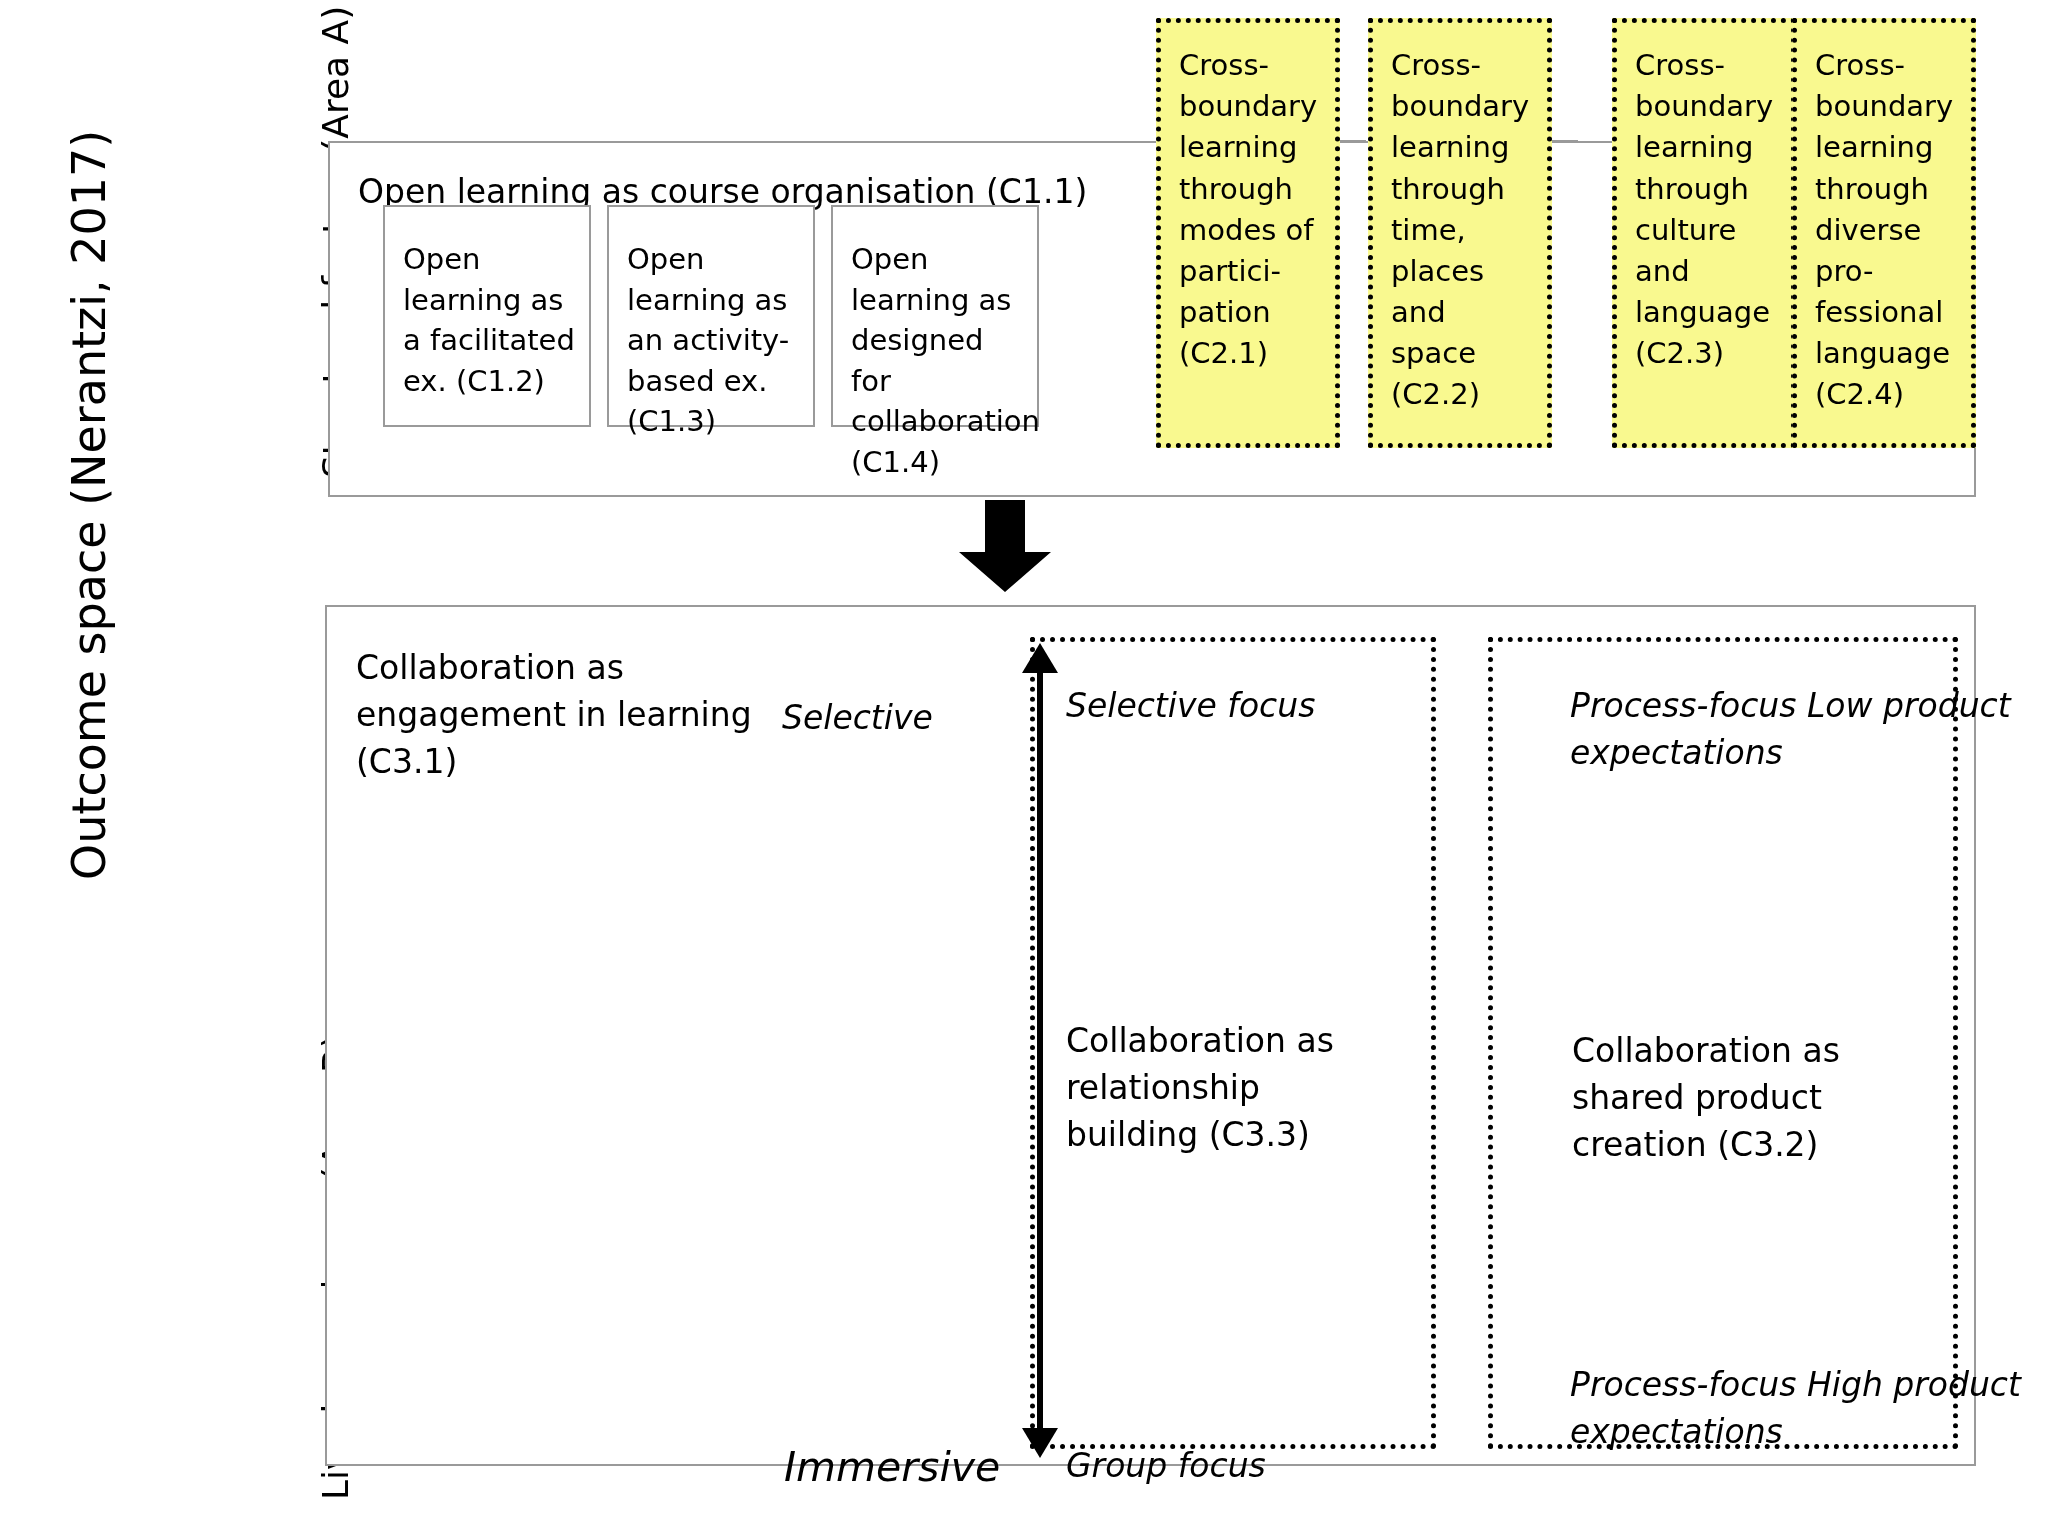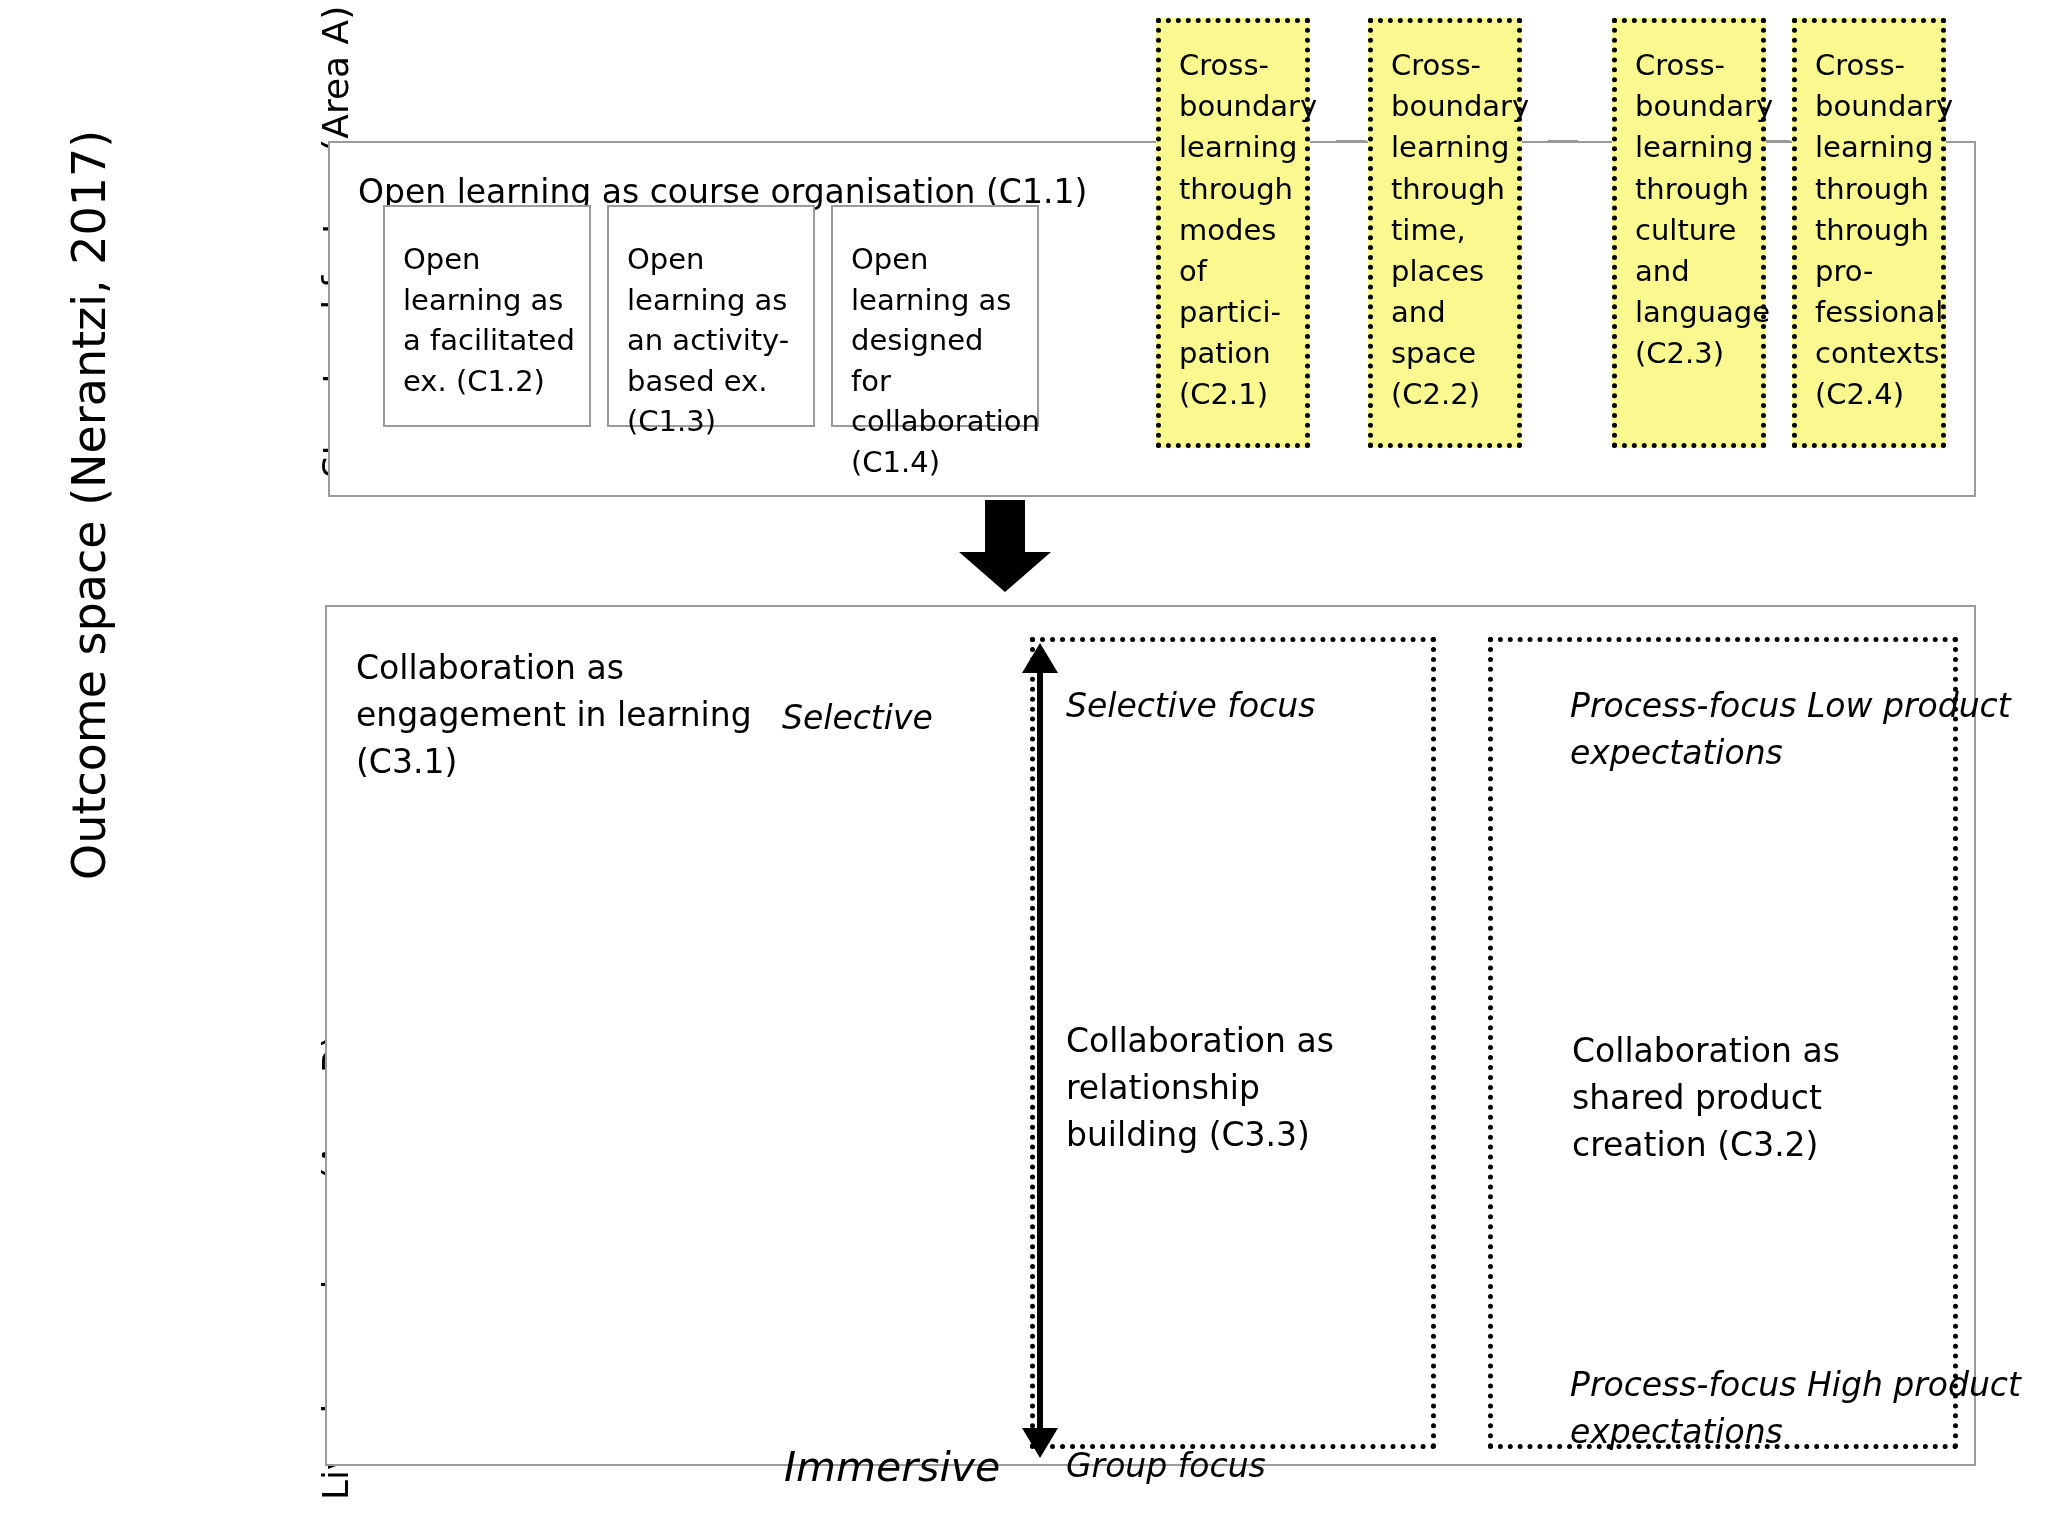--- a/index.html
+++ b/index.html
@@ -76,21 +76,21 @@
     margin-left: 42px;
   }
   #c12-box { left: 341px; }
   #c13-box { left: 565px; }
   #c14-box { left: 789px; }
 
   
   .c2-box {
     position: absolute;
     top: 18px;
-    width: 154px;
+    width: 184px;
     height: 430px;
     background: #F9F98F;
     border: 5px dotted #000000;
     box-sizing: border-box;
     padding: 22px 10px 0 18px;
     font-size: 29px;
     line-height: 1.42;
   }
   #c21-box { left: 1156px; }
   #c22-box { left: 1368px; }
@@ -223,21 +223,21 @@
 <div class="c2-box" id="c21-box">
   <span>Cross-boundary learning through modes of partici-pation (C2.1)</span>
 </div>
 <div class="c2-box" id="c22-box">
   <span>Cross-boundary learning through time, places and space (C2.2)</span>
 </div>
 <div class="c2-box" id="c23-box">
   <span>Cross-boundary learning through culture and language (C2.3)</span>
 </div>
 <div class="c2-box" id="c24-box">
-  <span>Cross-boundary learning through through pro-fessional contexts (C2.4)</span>
+  <span>Cross-boundary learning through diverse pro-fessional language (C2.4)</span>
 </div>
 
 <svg id="flow-arrow" viewBox="0 0 100 92">
   <polygon points="30,0 70,0 70,52 96,52 50,92 4,52 30,52" fill="#000000"></polygon>
 </svg>
 
 <div id="area-b-box"></div>
 
 <div id="c31-text">Collaboration as engagement in learning (C3.1)</div>
 

